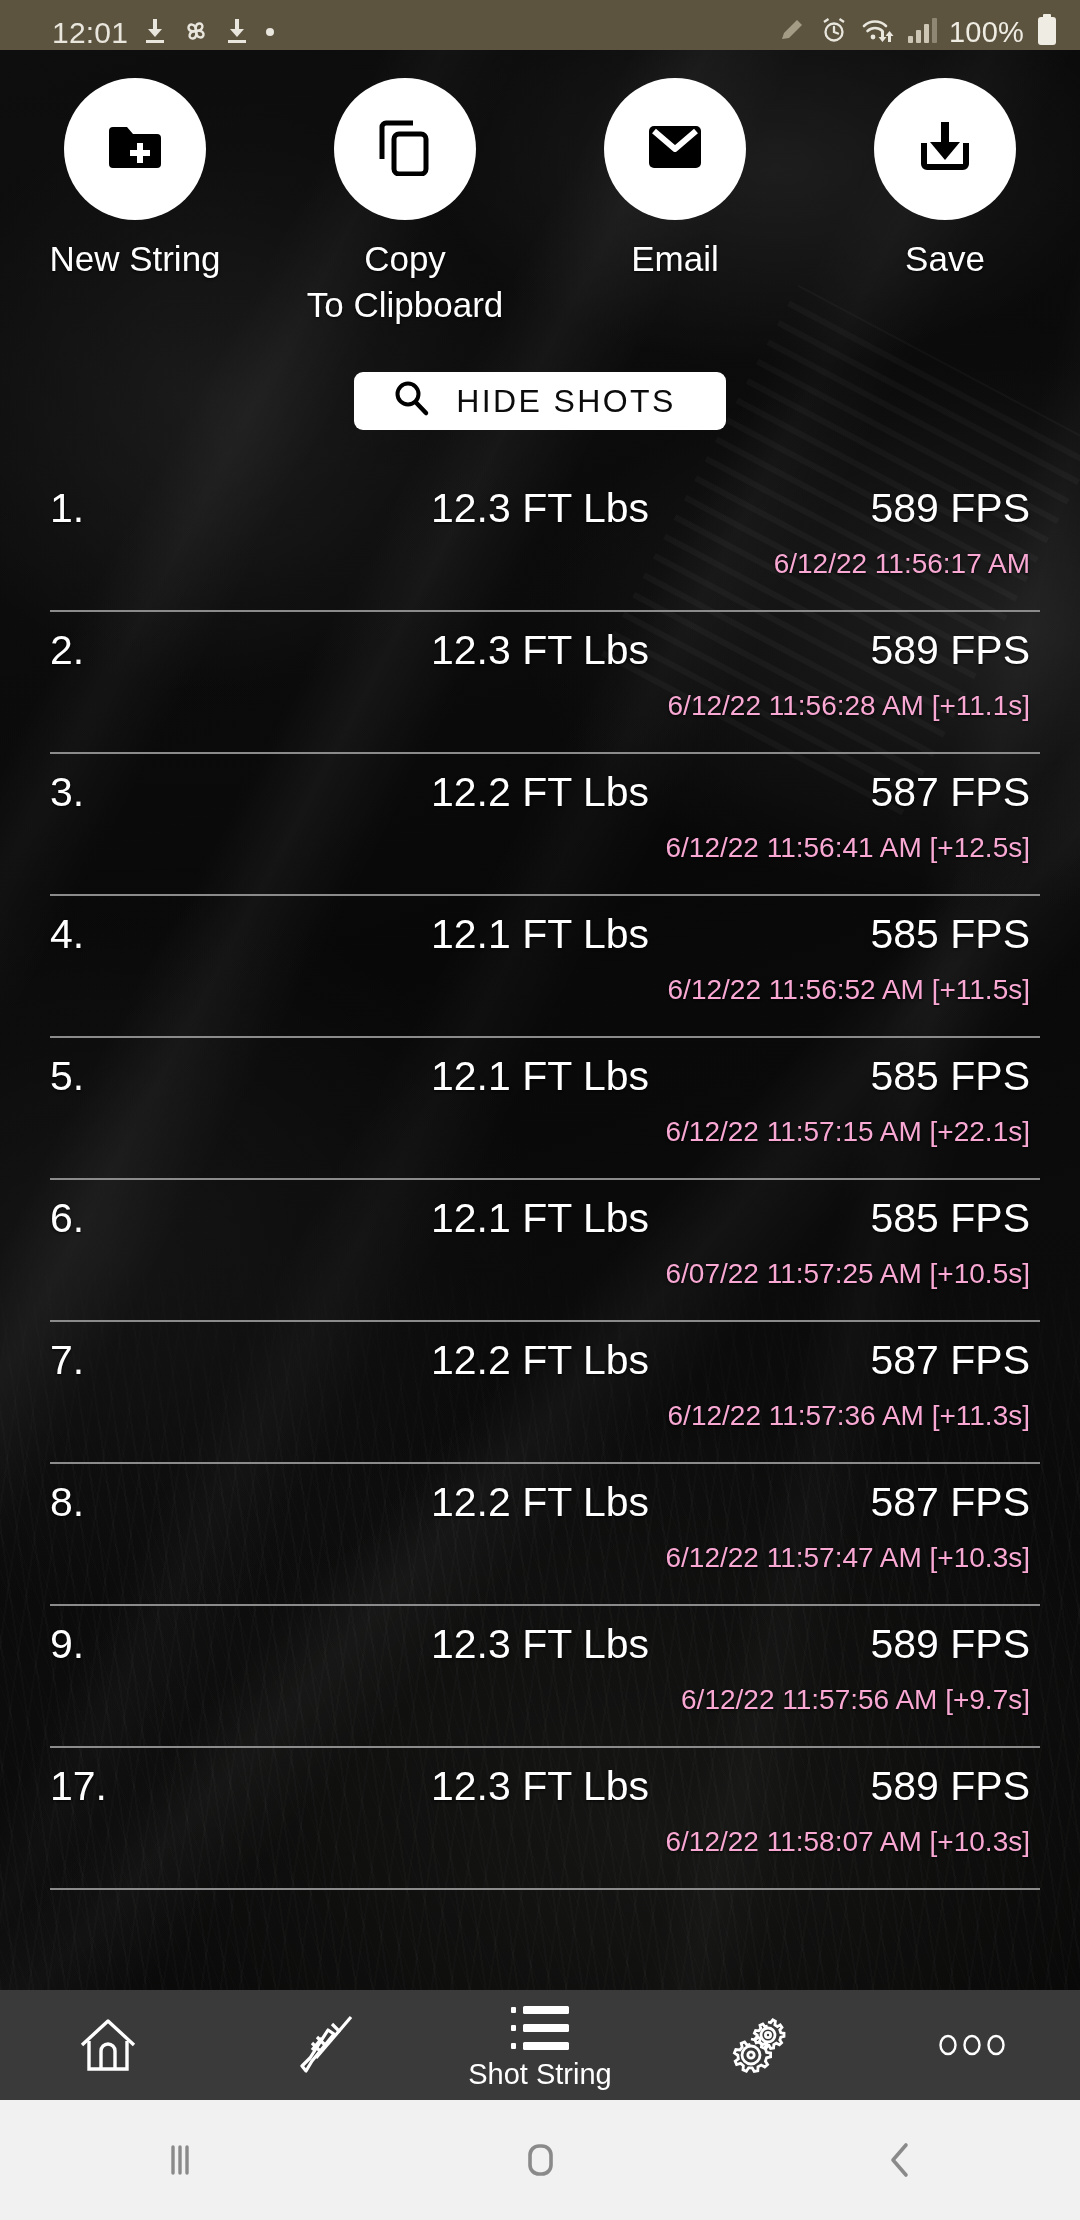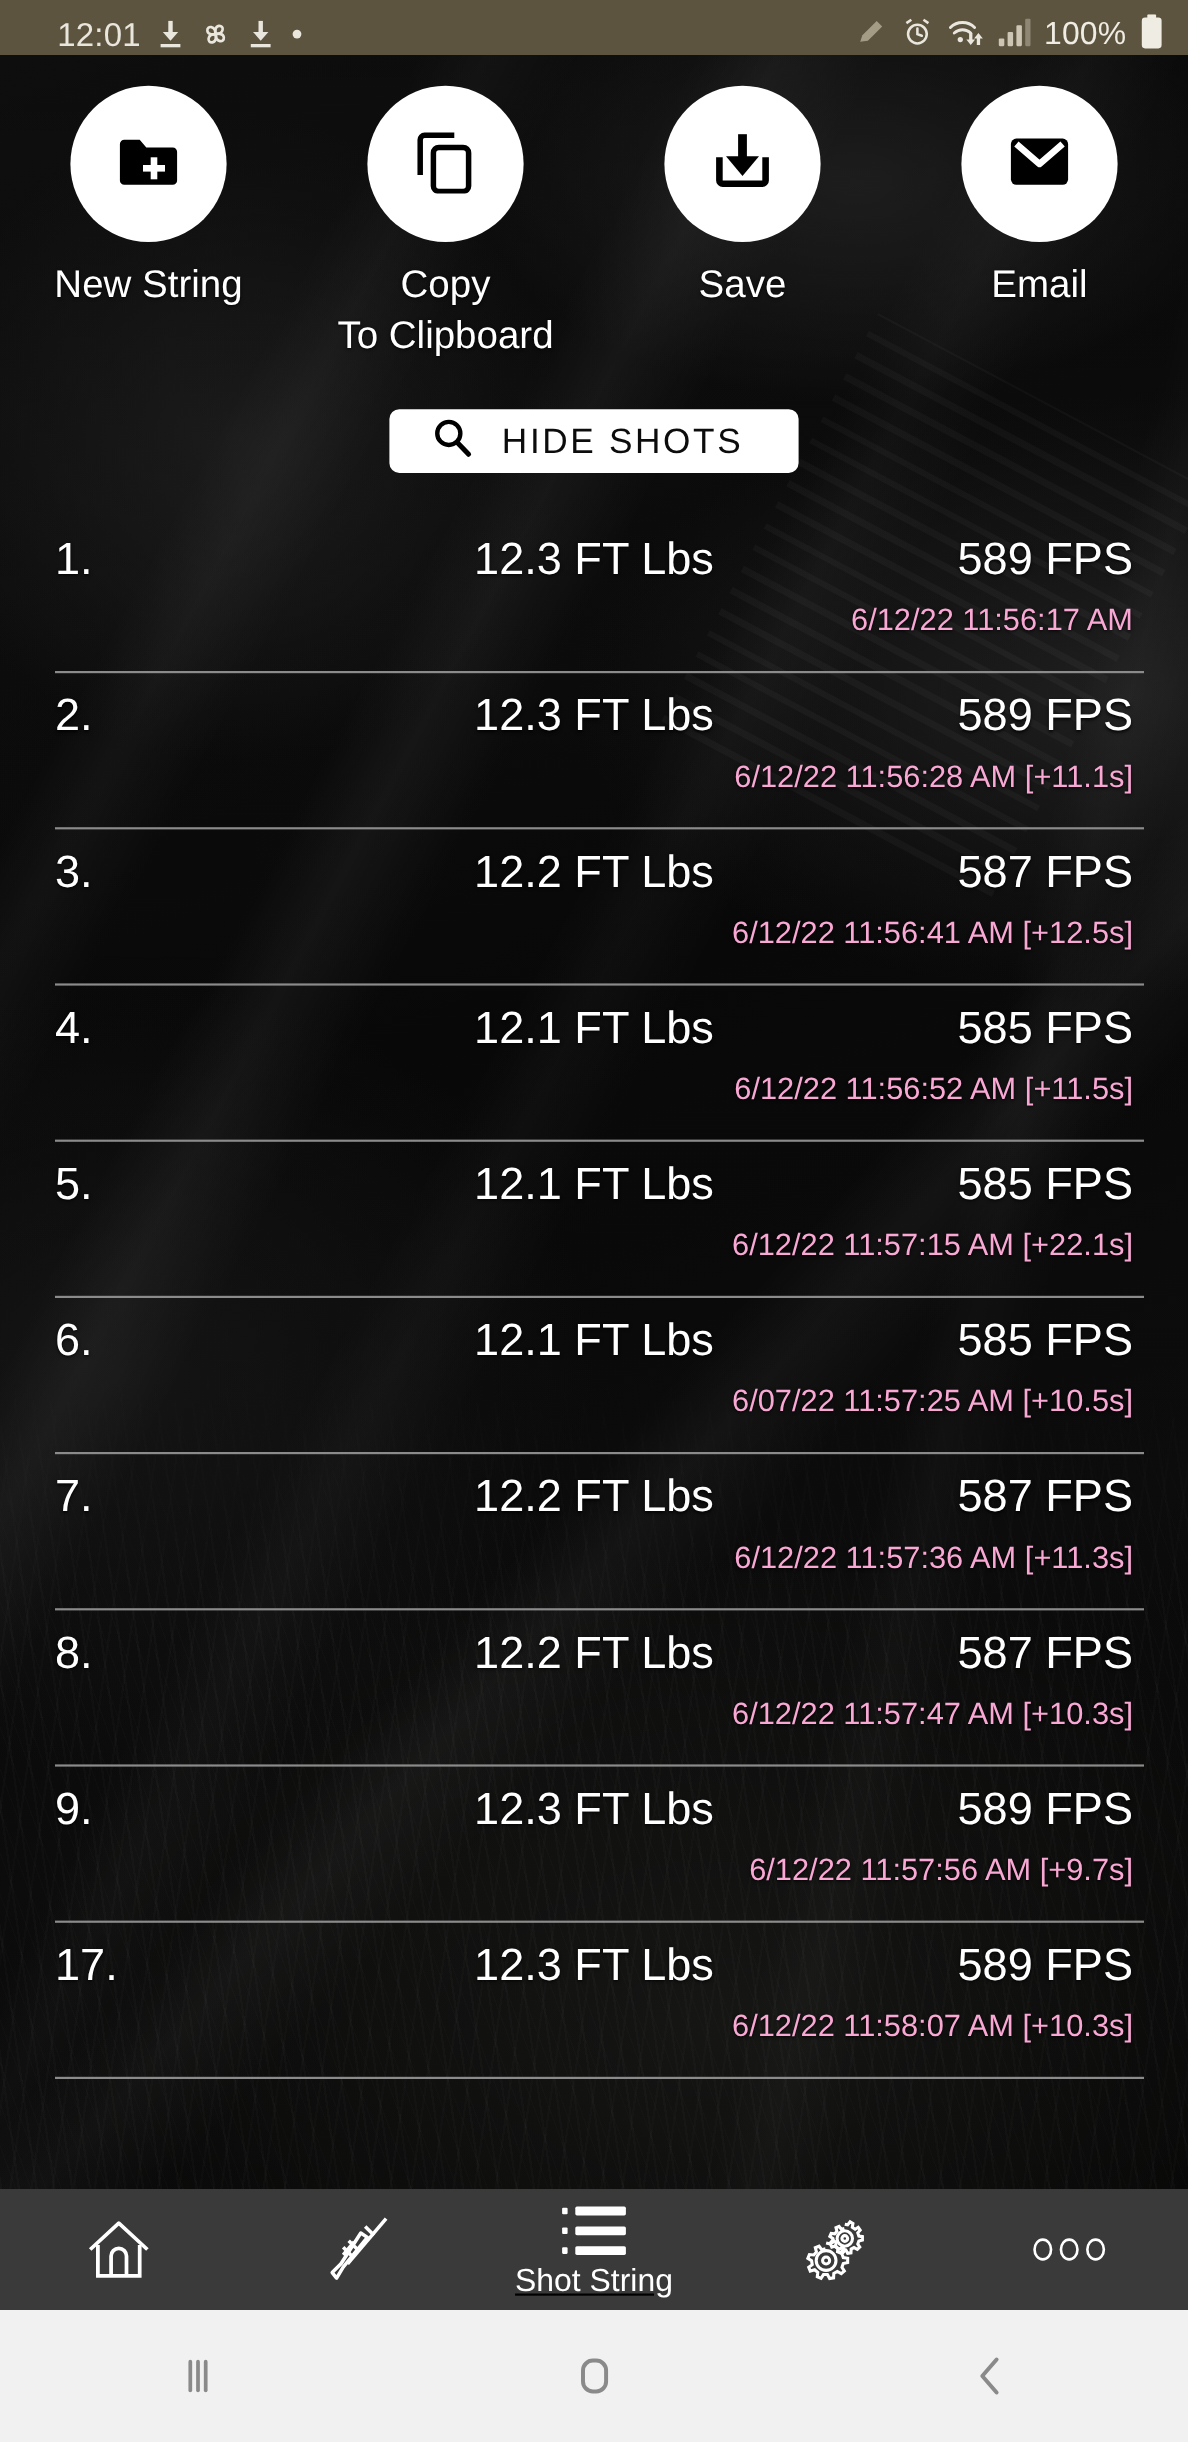--- a/index.html
+++ b/index.html
@@ -246,21 +246,21 @@
     justify-content: center;
     cursor: pointer;
     position: relative;
   }
   .navitem svg { display: block; }
   .navitem-label {
     color: #ffffff;
     font-size: 29px;
     margin-top: 2px;
   }
-  .navitem.has-label { justify-content: flex-start; padding-top: 12px; text-decoration: underline; }
+  .navitem.has-label { justify-content: flex-start; padding-top: 12px; }
 
   
   .sysnav {
     position: absolute;
     top: 2100px; left: 0;
     width: 1080px;
     height: 120px;
     background: #f1f1f1;
     display: flex;
     align-items: center;
@@ -402,40 +402,40 @@
             </svg>
           </span>
         </div>
         <div class="action-label">Copy
 To Clipboard</div>
       </div>
 
       <div class="action">
         <div class="action-circle">
           <span>
+            <svg width="56" height="48" viewBox="0 0 56 48">
+              <rect x="2" y="3" width="52" height="42" rx="5" fill="#000"></rect>
+              <path d="M7 8 L28 26 L49 8" fill="none" stroke="#fff" stroke-width="6" stroke-linejoin="round"></path>
+            </svg>
+          </span>
+        </div>
+        <div class="action-label">Email</div>
+      </div>
+
+      <div class="action">
+        <div class="action-circle">
+          <span>
             <svg width="58" height="54" viewBox="0 0 58 54">
               <rect x="25" y="2" width="8" height="26" fill="#000"></rect>
               <polygon points="14,22 44,22 29,40" fill="#000"></polygon>
               <path d="M8 26 V44 a3 3 0 0 0 3 3 H47 a3 3 0 0 0 3 -3 V26" fill="none" stroke="#000" stroke-width="6" stroke-linecap="square"></path>
             </svg>
           </span>
         </div>
         <div class="action-label">Save</div>
-      </div>
-
-      <div class="action">
-        <div class="action-circle">
-          <span>
-            <svg width="56" height="48" viewBox="0 0 56 48">
-              <rect x="2" y="3" width="52" height="42" rx="5" fill="#000"></rect>
-              <path d="M7 8 L28 26 L49 8" fill="none" stroke="#fff" stroke-width="6" stroke-linejoin="round"></path>
-            </svg>
-          </span>
-        </div>
-        <div class="action-label">Email</div>
       </div>
 
     </div>
 
     <div class="hide-shots">
       <span>
         <svg width="40" height="40" viewBox="0 0 40 40">
           <circle cx="16" cy="15" r="10.5" fill="none" stroke="#000" stroke-width="4"></circle>
           <line x1="23.5" y1="23" x2="34" y2="34" stroke="#000" stroke-width="4.5" stroke-linecap="round"></line>
         </svg>

